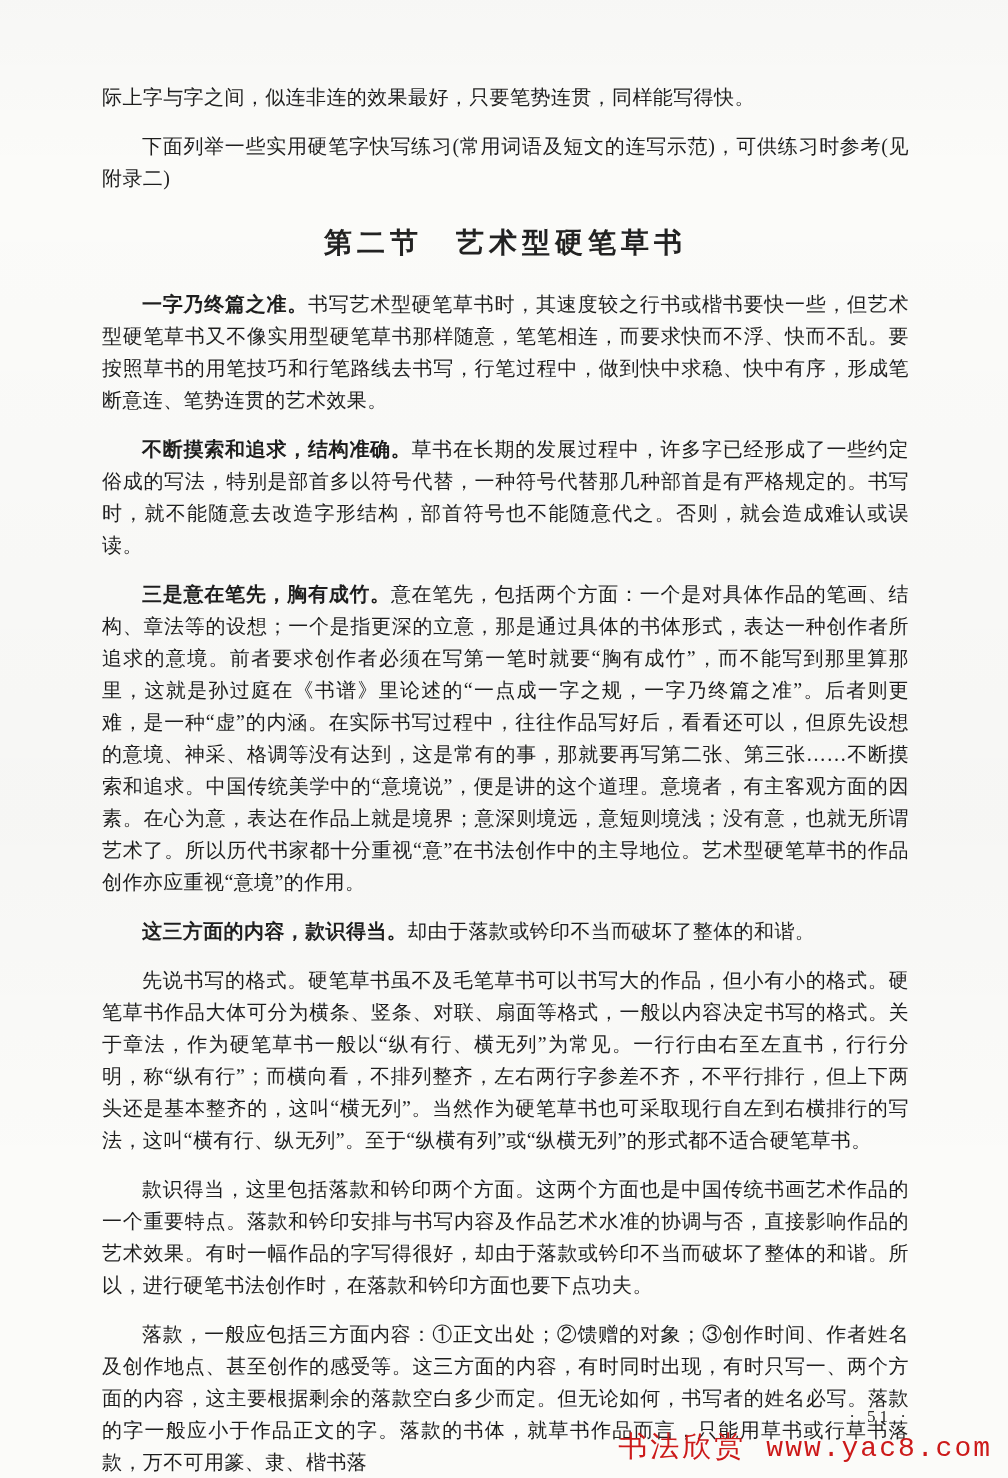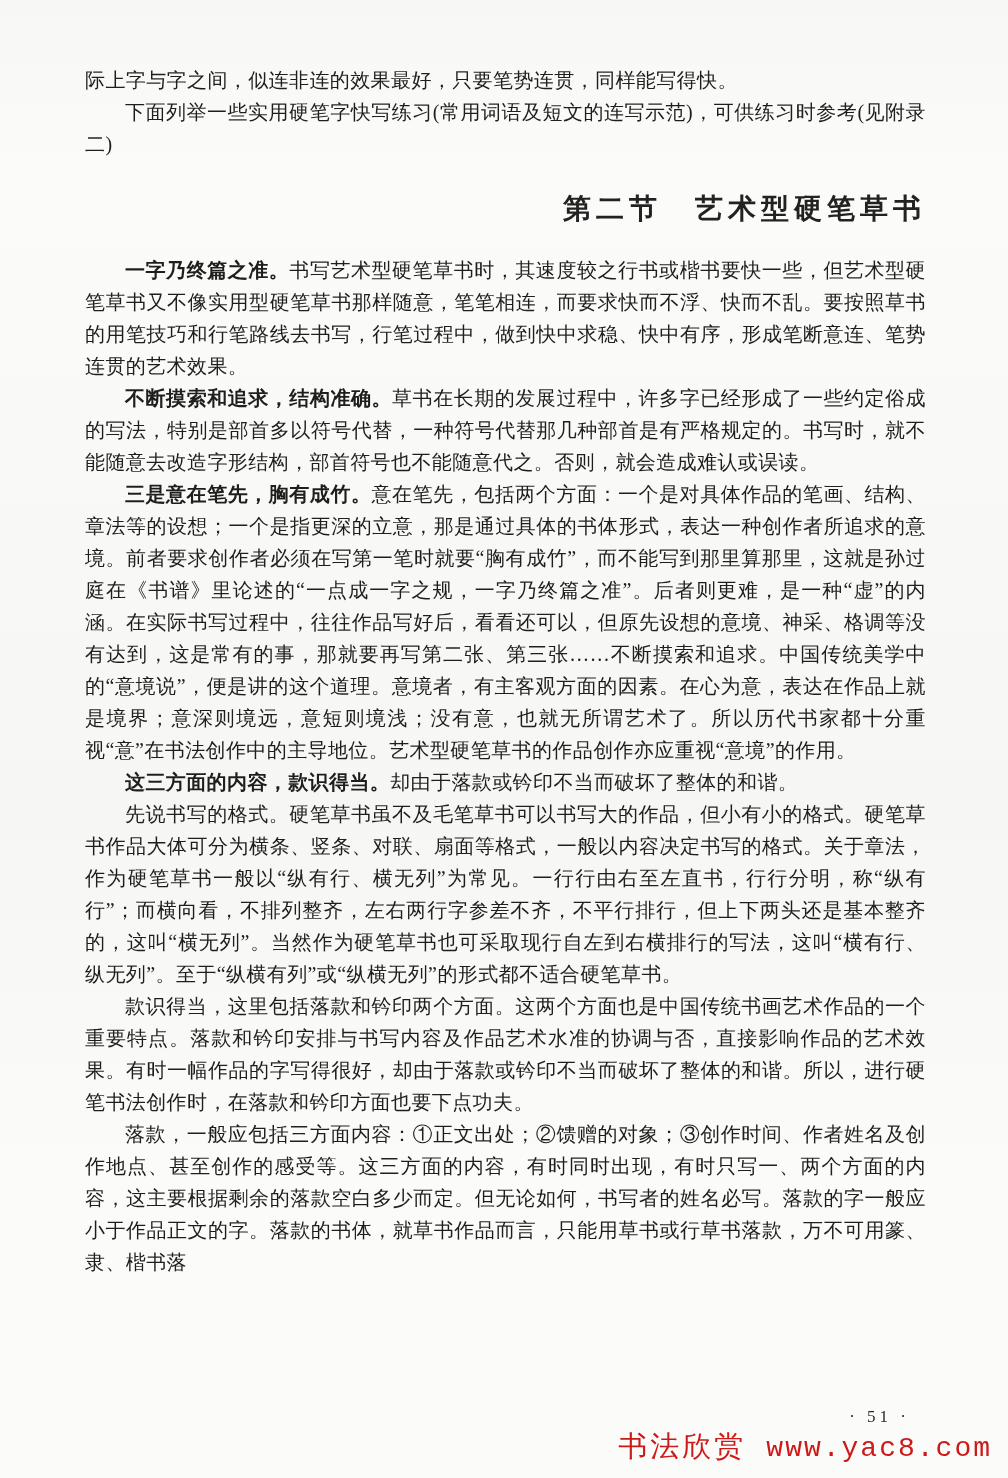--- a/index.html
+++ b/index.html
@@ -13,34 +13,34 @@
   .page{
     position:absolute;inset:0;
     background:#fbfbf9;
     background-image:
       linear-gradient(180deg, rgba(0,0,0,0.015) 0%, rgba(0,0,0,0) 12%, rgba(0,0,0,0.02) 55%, rgba(0,0,0,0) 80%);
   }
   .content{
     position:absolute;left:85px;top:64px;width:841px;
   }
   p.body{
-    margin:0;
+    margin:17px;
     font-size:20px;
     line-height:32px;
     text-align:justify;
     text-justify:inter-ideograph;
     text-indent:2em;
     letter-spacing:0.4px;
     word-break:break-all;
   }
   p.noindent{text-indent:0;}
   p.body b{font-weight:bold;}
   .section-title{
     margin:30px 0 26px 0;
-    text-align:right;
+    text-align:center;
     font-size:28px;
     font-weight:600;
     letter-spacing:5px;
     color:#222;
   }
   .page-number{
     position:absolute;
     top:1407px;right:98px;
     font-size:17px;
     letter-spacing:4px;

